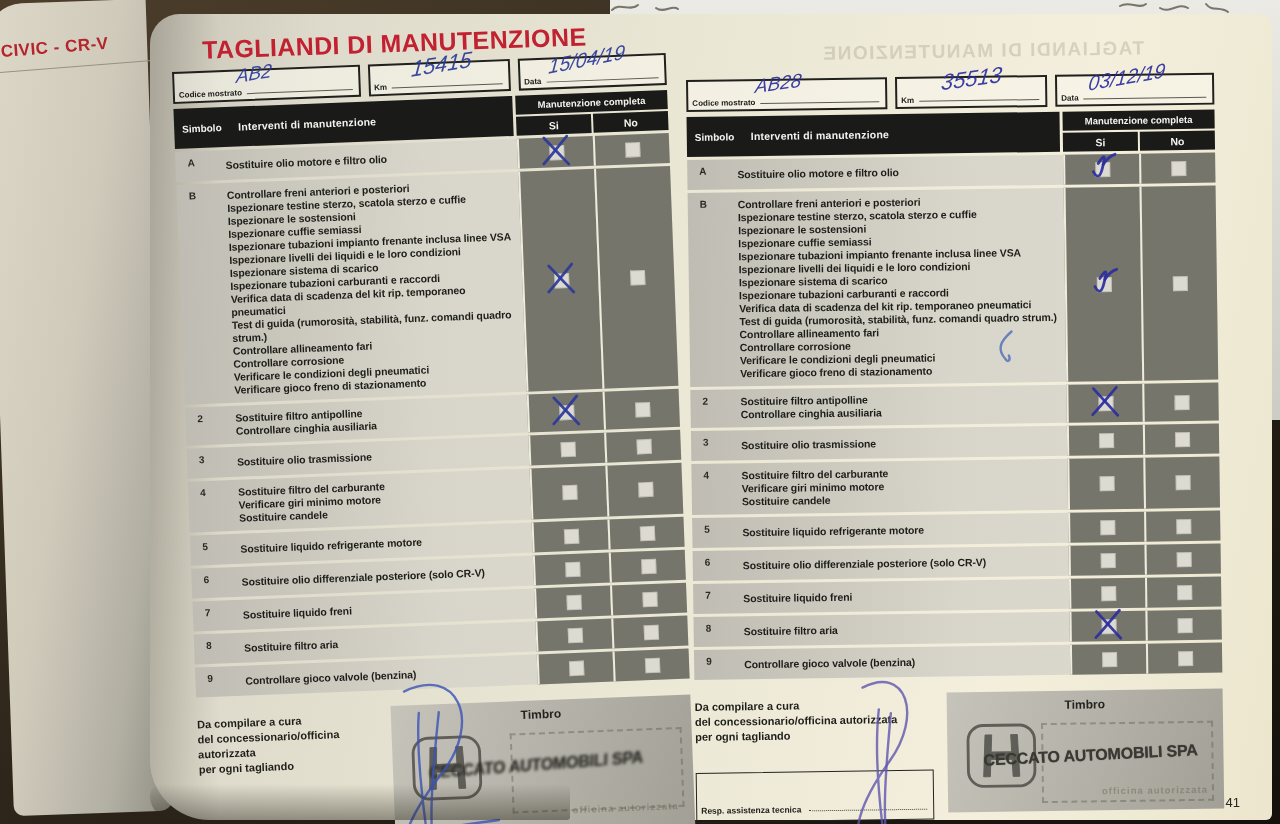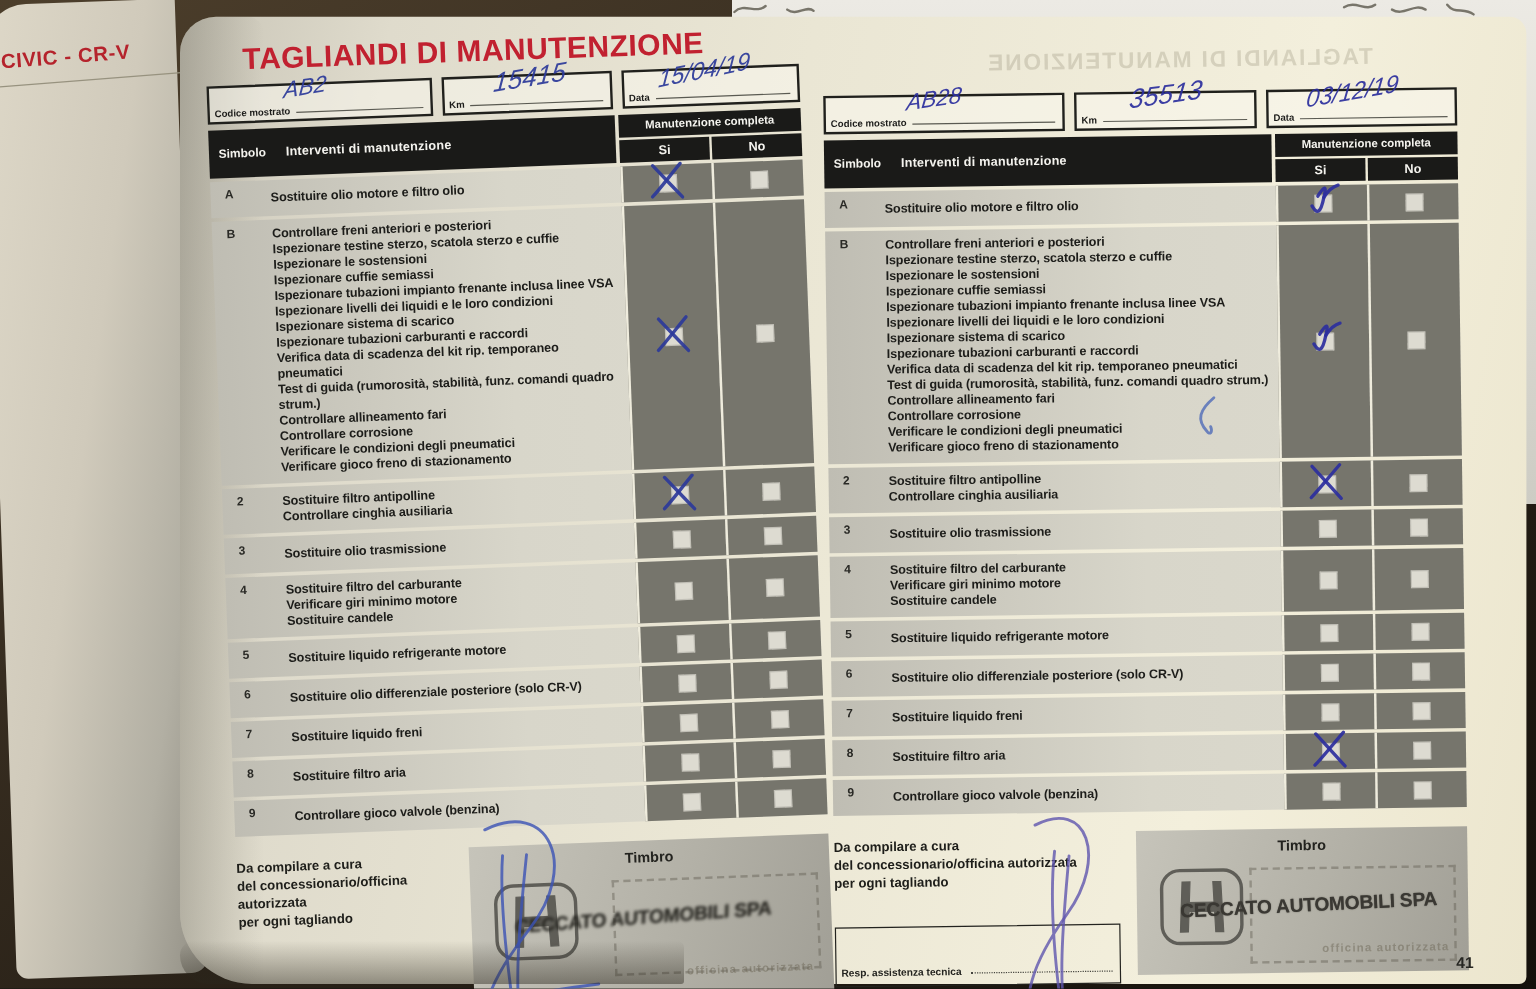--- a/index.html
+++ b/index.html
@@ -25,21 +25,21 @@
     background:linear-gradient(100deg,#c9c5b7 0%,#dfdbcc 14%,#eae6d4 42%,#f3efdc 76%,#ece6ce 100%);
     border-radius:30px 14px 6px 60px;}
   .main-page::before{content:'';position:absolute;left:0;top:0;bottom:0;width:70px;
     background:linear-gradient(90deg,rgba(70,68,58,.25),rgba(70,68,58,0));border-radius:inherit;pointer-events:none;}
   .main-page::after{content:'';position:absolute;left:0;bottom:0;width:420px;height:36px;
     background:linear-gradient(to top,rgba(42,38,28,.45),rgba(42,38,28,0));border-radius:inherit;pointer-events:none;}
   .page-title{position:absolute;left:52px;top:15px;font-size:25px;font-weight:bold;
     color:#c12130;letter-spacing:.4px;transform:rotate(-2deg);white-space:nowrap;}
   .ghost-title{position:absolute;right:128px;top:26px;font-size:19px;font-weight:bold;
     color:rgba(150,142,118,.30);transform:scaleX(-1) rotate(1deg);letter-spacing:1.5px;white-space:nowrap;}
-  .page-number{position:absolute;right:44px;bottom:10px;font-size:13px;font-weight:bold;color:#262622;}
+  .page-number{position:absolute;right:32px;bottom:10px;font-size:13px;font-weight:normal;color:#262622;}
 
   
   .coupon{position:absolute;--ink:#2c3a9a;--sig:#3b52b5;}
   .c0{left:22px;top:58px;width:494px;transform:rotate(-2.2deg);transform-origin:top left;}
   .c1{left:536px;top:66px;width:528px;transform:rotate(-.8deg);transform-origin:top left;}
 
   .fields{display:flex;gap:8px;margin-bottom:5px;}
   .field{position:relative;border:2px solid #20201c;height:24px;display:flex;align-items:flex-end;
     padding:2px 4px;background:rgba(250,248,238,.55);}
   .f-codice{flex:1.35;} .f-km{flex:1;} .f-data{flex:1.05;}

